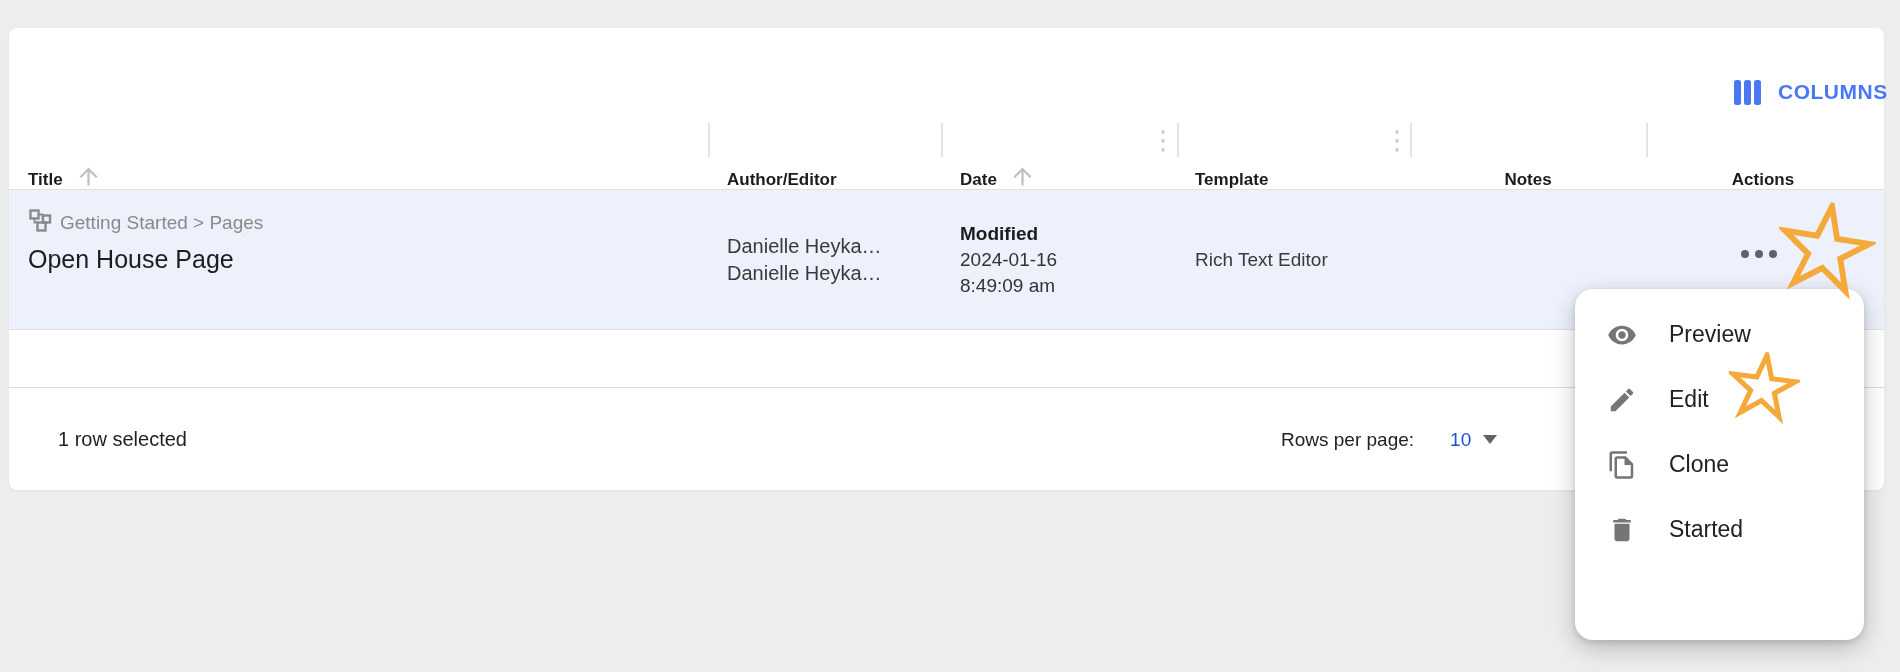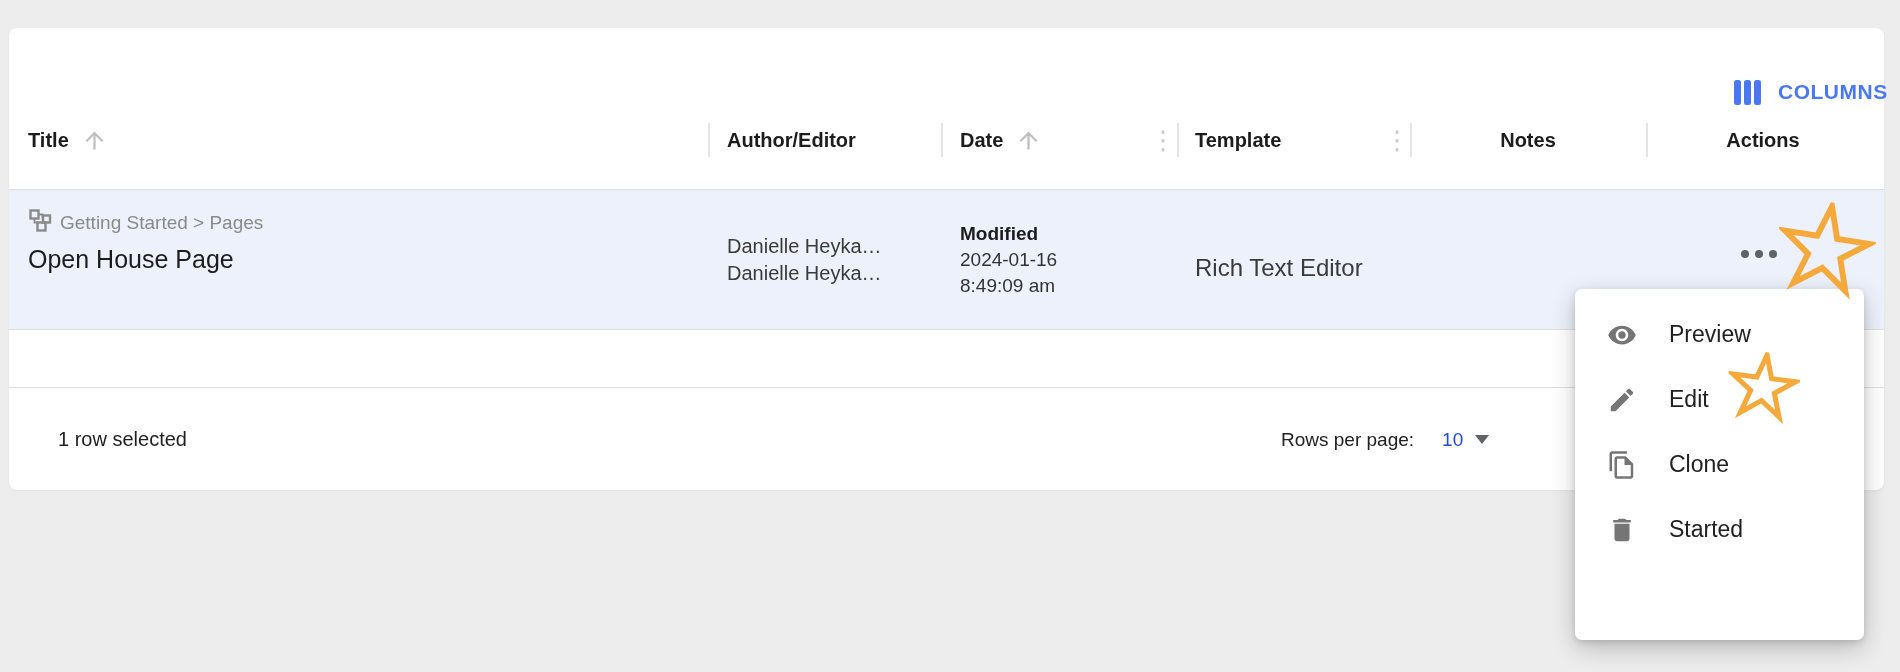--- a/index.html
+++ b/index.html
@@ -17,21 +17,21 @@
     position:absolute; top:46px; left:1693px; height:36px;
     display:flex; align-items:center; gap:17px; cursor:pointer;
     color:#4a78f5; background:none; border:none;padding-left:32px;
   }
   .columns-icon { display:flex; gap:3px; }
   .columns-icon i { display:block; width:7px; height:25px; background:#4a78f5; border-radius:2.5px; }
   .columns-label { font-size:21px; font-weight:bold; letter-spacing:0.5px; color:#4a78f5; }
 
   
   .grid-header { position:absolute; left:0; top:62px; width:1875px; height:100px; border-bottom:1px solid #e0e0e0; }
-  .hcell { position:absolute; top:0; height:100px; display:flex; align-items:center; font-size:20px; font-weight:bold; color:#1c1c1c; }
+  .hcell { position:absolute; top:0; height:100px; display:flex; align-items:flex-end; font-size:17px; font-weight:bold; color:#1c1c1c; }
   .hc-title   { left:19px; }
   .hc-author  { left:718px; }
   .hc-date    { left:951px; }
   .hc-template{ left:1186px; }
   .hc-notes   { left:1401px; width:236px; justify-content:center; }
   .hc-actions { left:1637px; width:234px; justify-content:center; }
   .sort-arrow { margin-left:12px; display:flex; }
   .hsep { position:absolute; top:33px; width:2px; height:34px; background:#e4e4e4; }
   .sep1{left:699px;} .sep2{left:932px;} .sep3{left:1168px;} .sep4{left:1401px;} .sep5{left:1637px;}
   .kebab { position:absolute; top:0; height:100px; display:flex; align-items:center; font-size:26px; color:#c8c8c8; cursor:pointer; user-select:none; }
@@ -41,41 +41,41 @@
   .data-row {
     position:absolute; left:0; top:162px; width:1875px; height:140px;
     background:#edf1fc; border-bottom:1px solid #e0e0e0; cursor:pointer;
   }
   .cell-title { position:absolute; left:19px; top:18px; }
   .breadcrumb { display:flex; align-items:center; gap:8px; color:#8a8a8a; font-size:19px; }
   .row-title  { margin-top:8px; font-size:25px; color:#1d1d1d; }
   .cell-author { position:absolute; left:718px; top:43px; font-size:20px; color:#3a3a3a; line-height:27px; }
   .cell-date { position:absolute; left:951px; top:31px; font-size:19px; color:#333; line-height:26px; }
   .cell-date .dlabel { font-weight:bold; color:#1c1c1c; }
-  .cell-template { position:absolute; left:1186px; top:8px; height:140px; display:flex; align-items:center; font-size:24px; color:#3a3a3a; }
+  .cell-template { position:absolute; left:1186px; top:0; height:140px; display:flex; align-items:center; font-size:19px; color:#3a3a3a; }
   .cell-notes { position:absolute; left:1401px; top:0; width:236px; height:140px; }
   .dots-btn { position:absolute; left:1726px; top:54px; display:flex; gap:6px; background:none; border:none; cursor:pointer; padding:6px; }
   .dots-btn i { display:block; width:8px; height:8px; border-radius:50%; background:#5f6368; }
 
   
   .empty-row { position:absolute; left:0; top:303px; width:1875px; height:57px; background:#fff; border-bottom:1px solid #dedede; }
 
   
   .grid-footer { position:absolute; left:0; top:361px; width:1875px; height:101px;margin-left:16px; }
   .selection-status { position:absolute; left:33px; top:0; height:101px; display:flex; align-items:center; font-size:20px; color:#1f1f1f; }
-  .rpp { position:absolute; left:1256px; top:0; height:101px; display:flex; align-items:center; gap:28px; }
+  .rpp { position:absolute; left:1256px; top:0; height:101px; display:flex; align-items:center; gap:36px; }
   .rpp-label { font-size:19px; color:#222; }
   .rpp-select { display:flex; align-items:center; gap:12px; cursor:pointer; }
   .rpp-value { font-size:19px; color:#1d4ed8; }
   .rpp-caret { width:0; height:0; border-left:7px solid transparent; border-right:7px solid transparent; border-top:9px solid #5f6368; }
 
   
   .menu {
     position:absolute; left:1575px; top:289px; width:289px; height:351px;
-    background:#fff; border-radius:7px; box-shadow:0 8px 24px rgba(0,0,0,0.22), 0 2px 6px rgba(0,0,0,0.12);
+    background:#fff; border-radius:18px; box-shadow:0 8px 24px rgba(0,0,0,0.22), 0 2px 6px rgba(0,0,0,0.12);
     padding:13px 0; z-index:10;
   }
   .menu-item { height:65px; display:flex; align-items:center; padding-left:32px; gap:32px; cursor:pointer; }
   .menu-item .mi-icon { width:30px; height:30px; flex:0 0 30px; display:flex; }
   .menu-item .mi-label { font-size:23px; color:#212121; }
 
   
   .star { position:absolute; z-index:12; pointer-events:none; }
   .star1 { left:1776px; top:202px; width:98px; height:98px; transform:rotate(9deg); }
   .star2 { left:1727px; top:352px; width:72px; height:72px; transform:rotate(7deg); }

